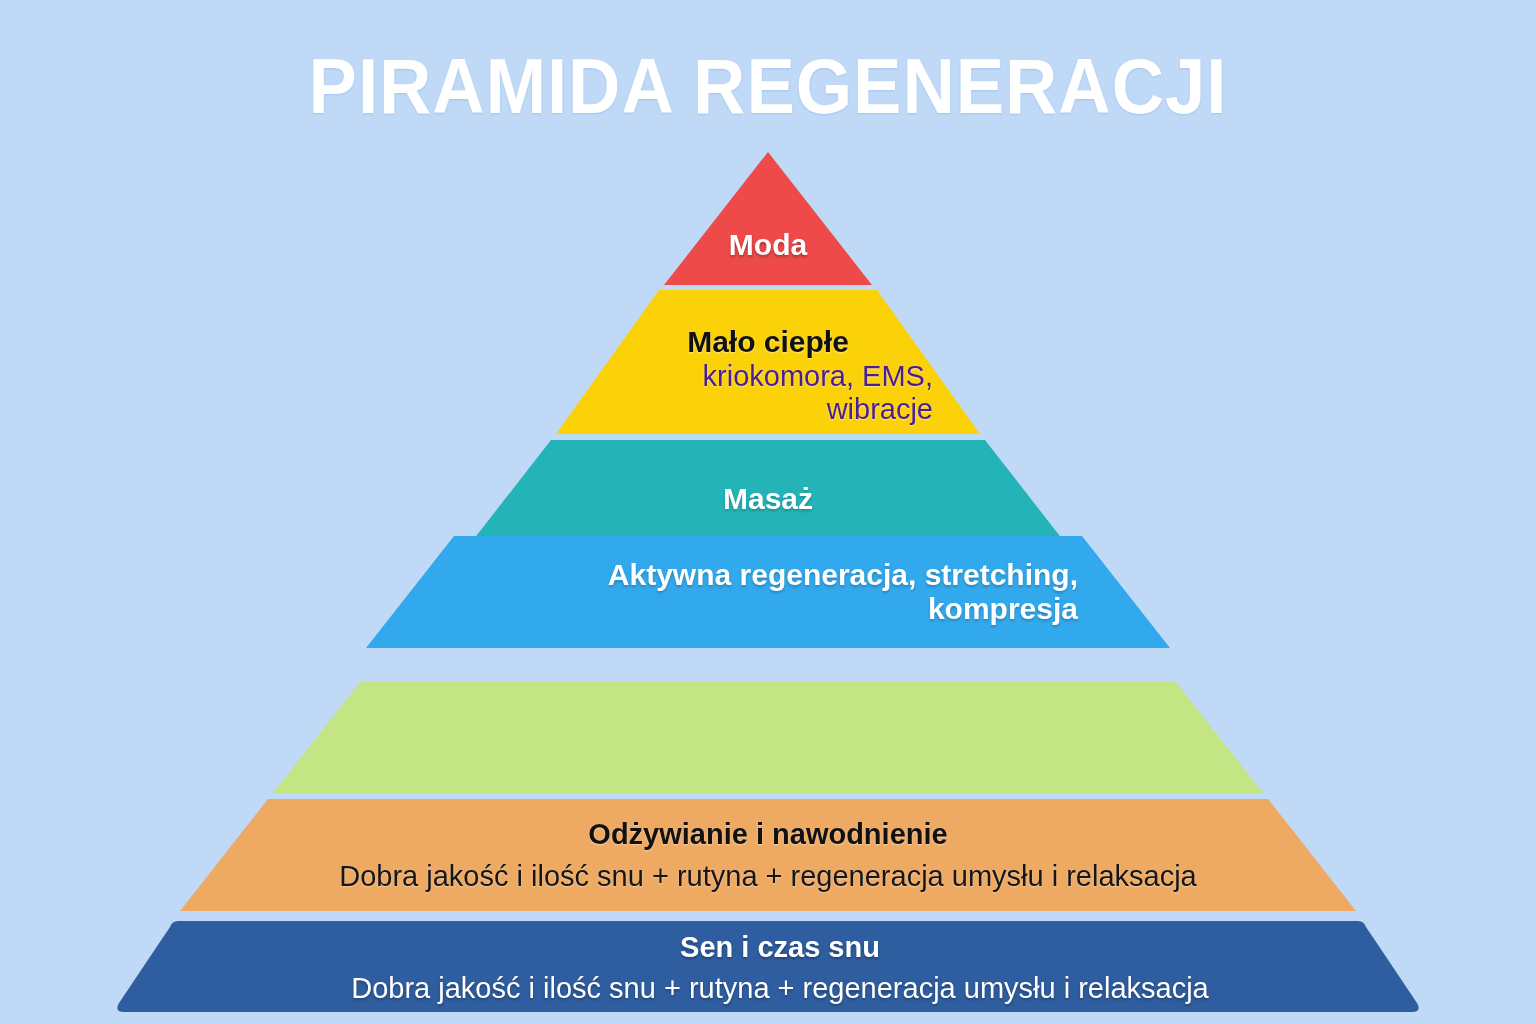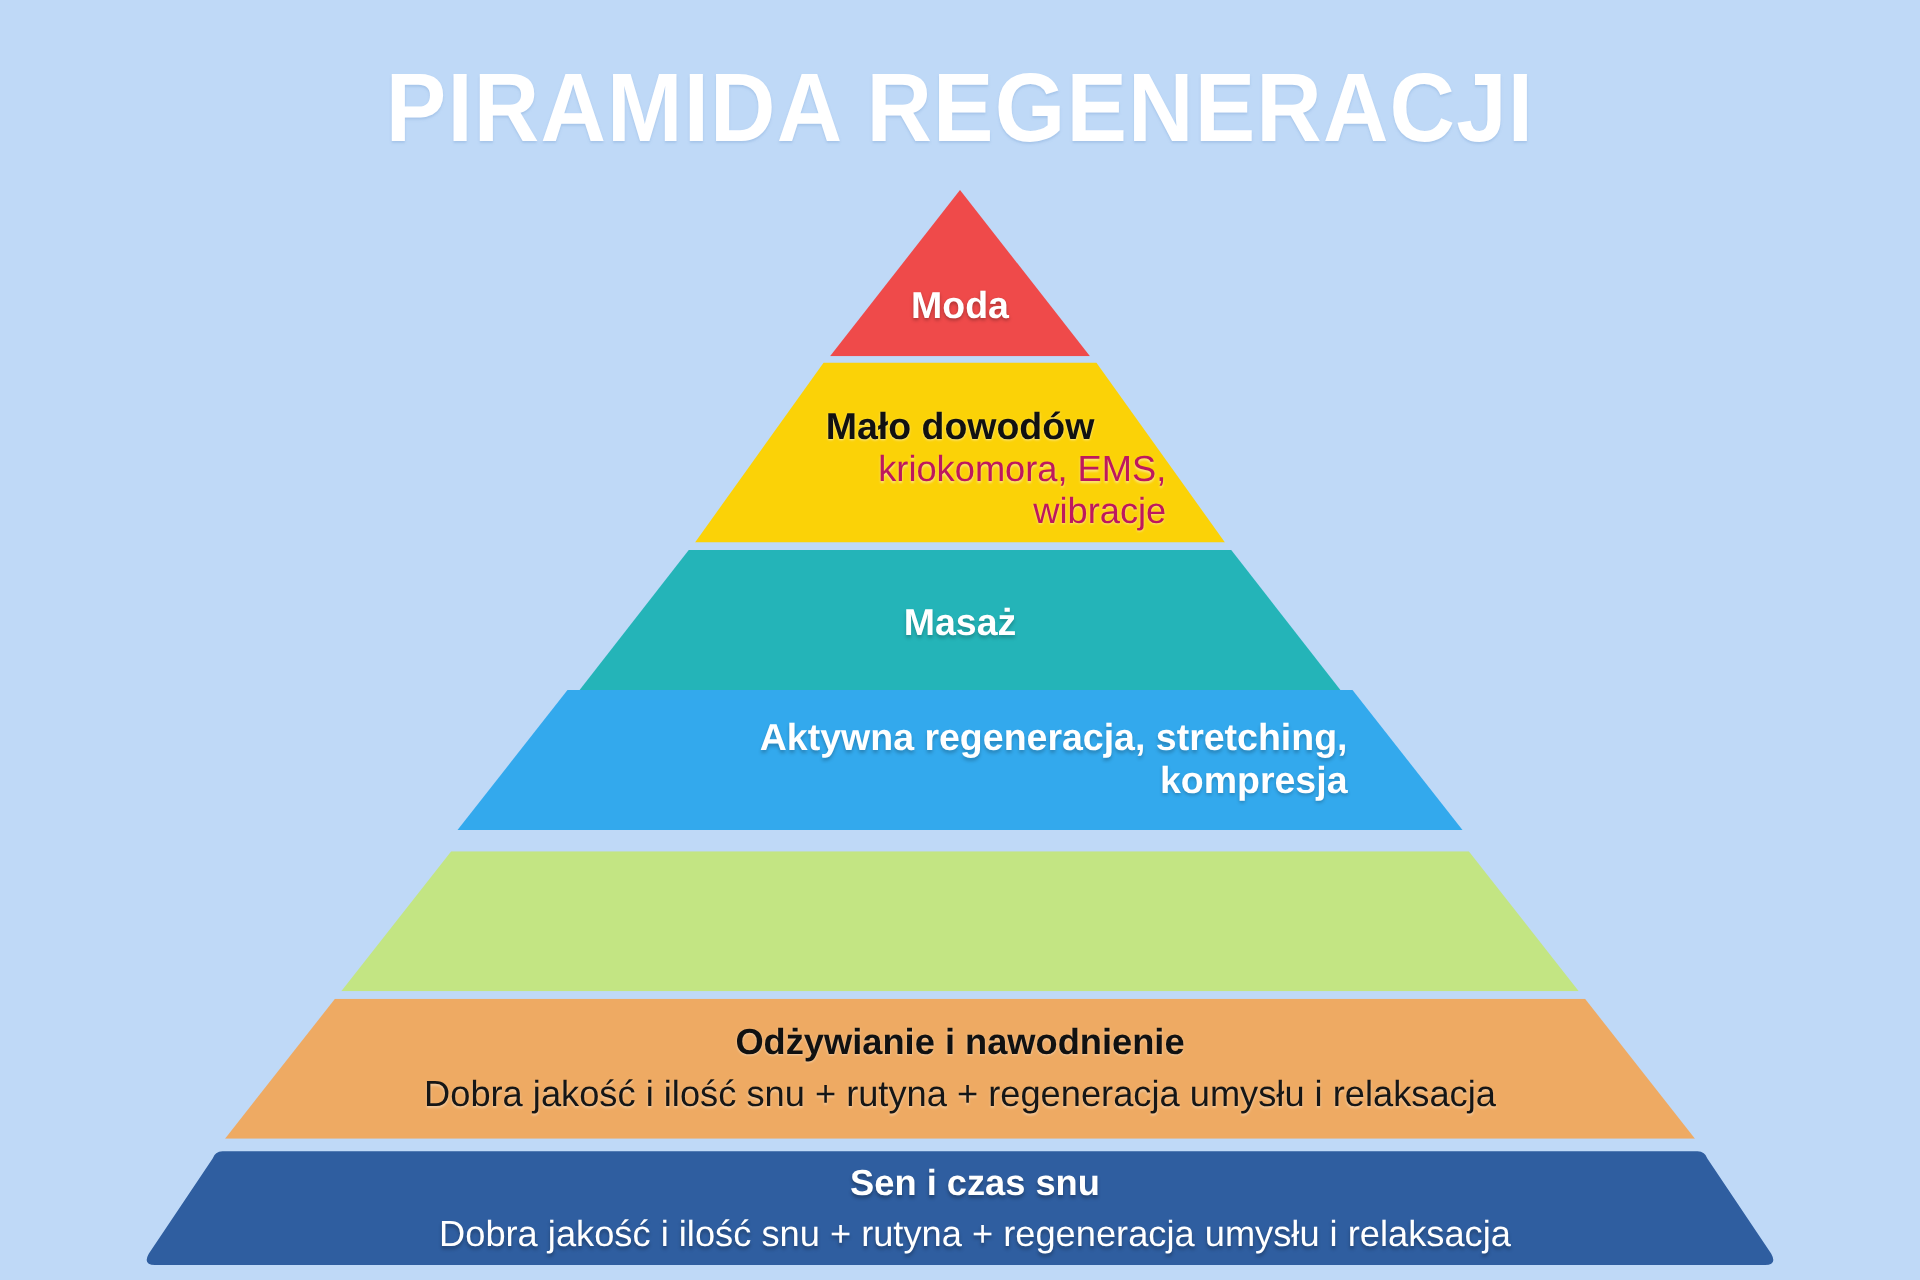--- a/index.html
+++ b/index.html
@@ -92,28 +92,28 @@
   
   #tier-1 { top: 152px; height: 133px; }
   #tier-1 .labels { padding-top: 52px; }
   #tier-1 .t-title { font-size: 30px; color: #ffffff;
      text-shadow: 0 2px 3px rgba(0,0,0,0.30); }
 
   #tier-2 { top: 290px; height: 144px; }
   #tier-2 .labels { padding-top: 26px; }
   #tier-2 .t-title { font-size: 30px; color: #111111;
      text-shadow: 0 1px 2px rgba(255,255,255,0.55); }
-  #tier-2 .t-sub { font-size: 29px; color: #be185d; margin-top: 2px;
+  #tier-2 .t-sub { font-size: 29px; color: #4c1d95; margin-top: 2px;
      max-width: 330px; text-shadow: 0 1px 2px rgba(255,255,255,0.5); }
 
   #tier-3 { top: 440px; height: 118px; }
   #tier-3 .t-title { font-size: 30px; color: #ffffff;
      text-shadow: 0 2px 3px rgba(0,0,0,0.22); }
 
-  #tier-4 { top: 552px; height: 112px; }
+  #tier-4 { top: 536px; height: 112px; }
   #tier-4 .t-title { font-size: 30px; color: #ffffff; max-width: 620px;
      text-shadow: 0 2px 3px rgba(0,0,0,0.22); }
 
   #tier-5 { top: 681px; height: 112px; }
   #tier-5 .t-title { font-size: 29px; color: #111111;
      text-shadow: 0 1px 2px rgba(255,255,255,0.5); }
   #tier-5 .t-sub { font-size: 29px; color: #161616; margin-top: 10px;
      text-shadow: 0 1px 2px rgba(255,255,255,0.5); }
 
   #tier-6 { top: 799px; height: 112px; border-radius: 20px; }
@@ -144,21 +144,21 @@
       <div class="labels">
         <div class="t-title">Moda</div>
       </div>
     </div>
 
     <div class="tier" id="tier-2">
       <svg class="shape" viewBox="0 0 1536 144" preserveAspectRatio="none">
         <polygon points="659,0 877,0 980,144 556,144" fill="#fbd207"></polygon>
       </svg>
       <div class="labels">
-        <div class="t-title">Mało dowodów</div>
+        <div class="t-title">Mało ciepłe</div>
         <div class="t-sub">kriokomora, EMS, wibracje</div>
       </div>
     </div>
 
     <div class="tier" id="tier-3">
       <svg class="shape" viewBox="0 0 1536 118" preserveAspectRatio="none">
         <polygon points="551,0 985,0 1077,118 459,118" fill="#24b4b8"></polygon>
       </svg>
       <div class="labels">
         <div class="t-title">Masaż</div>

